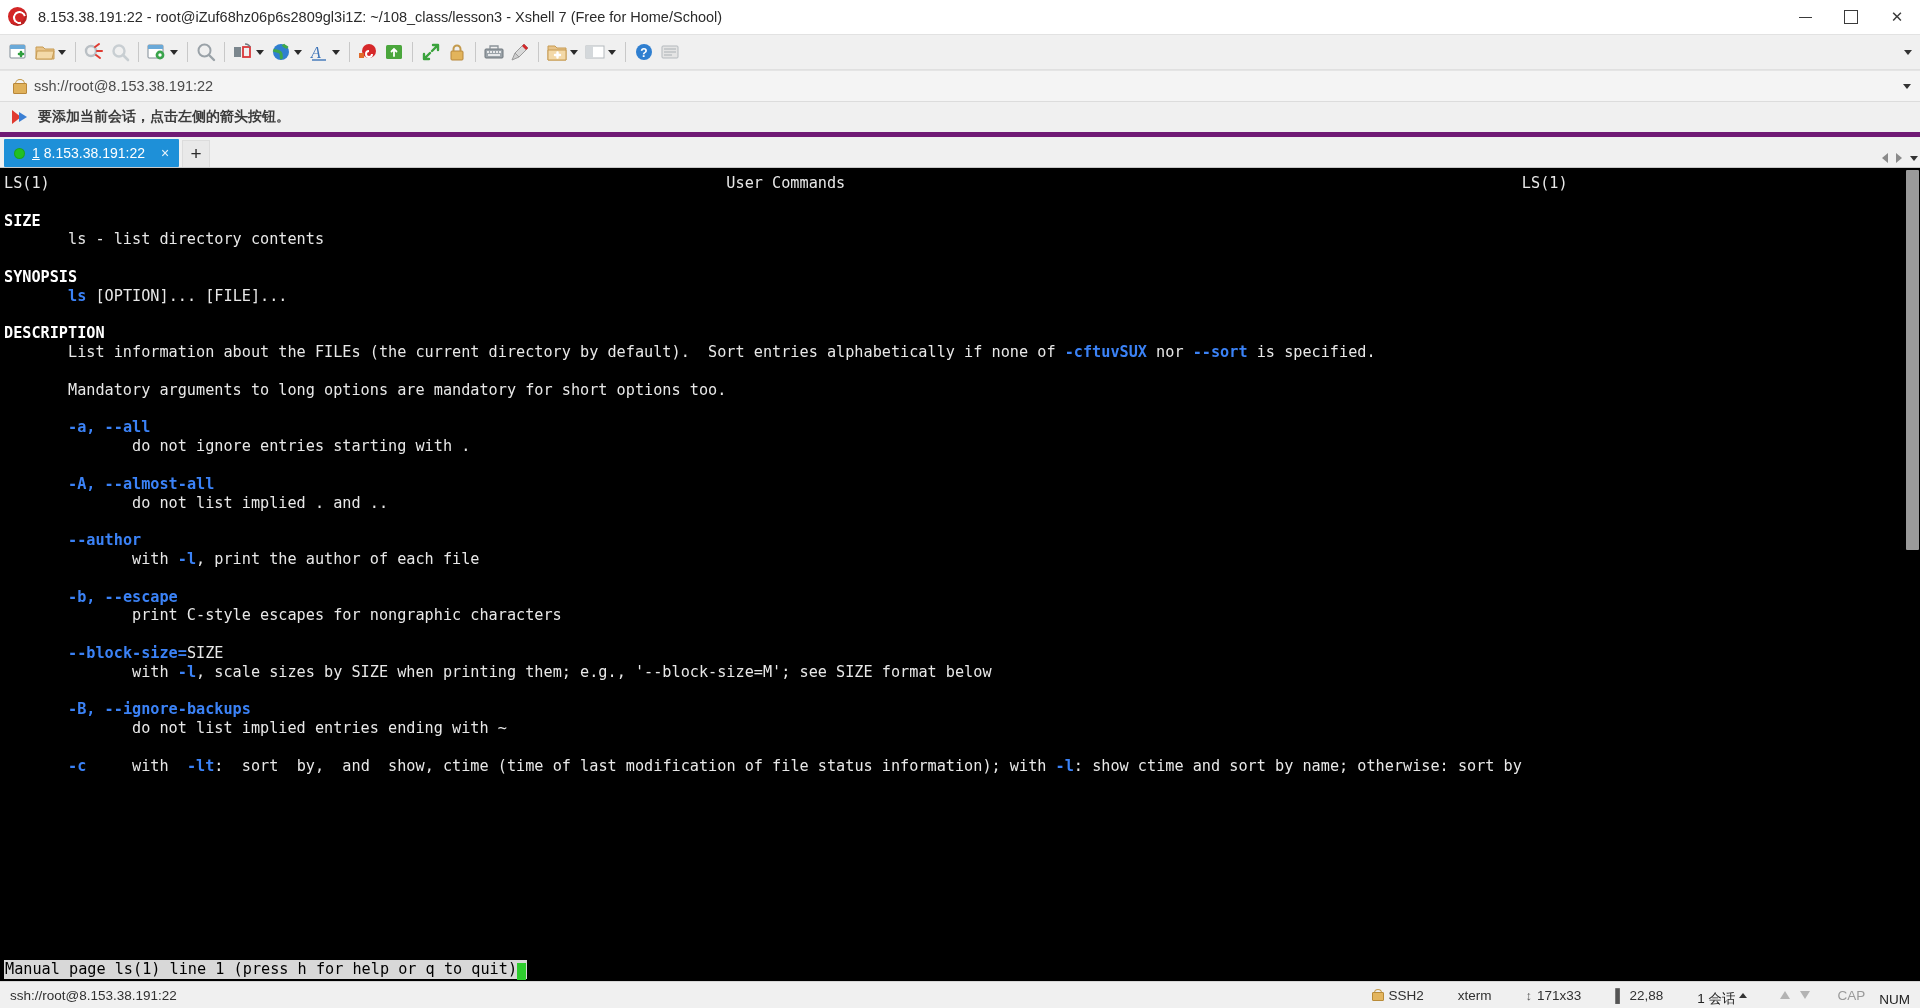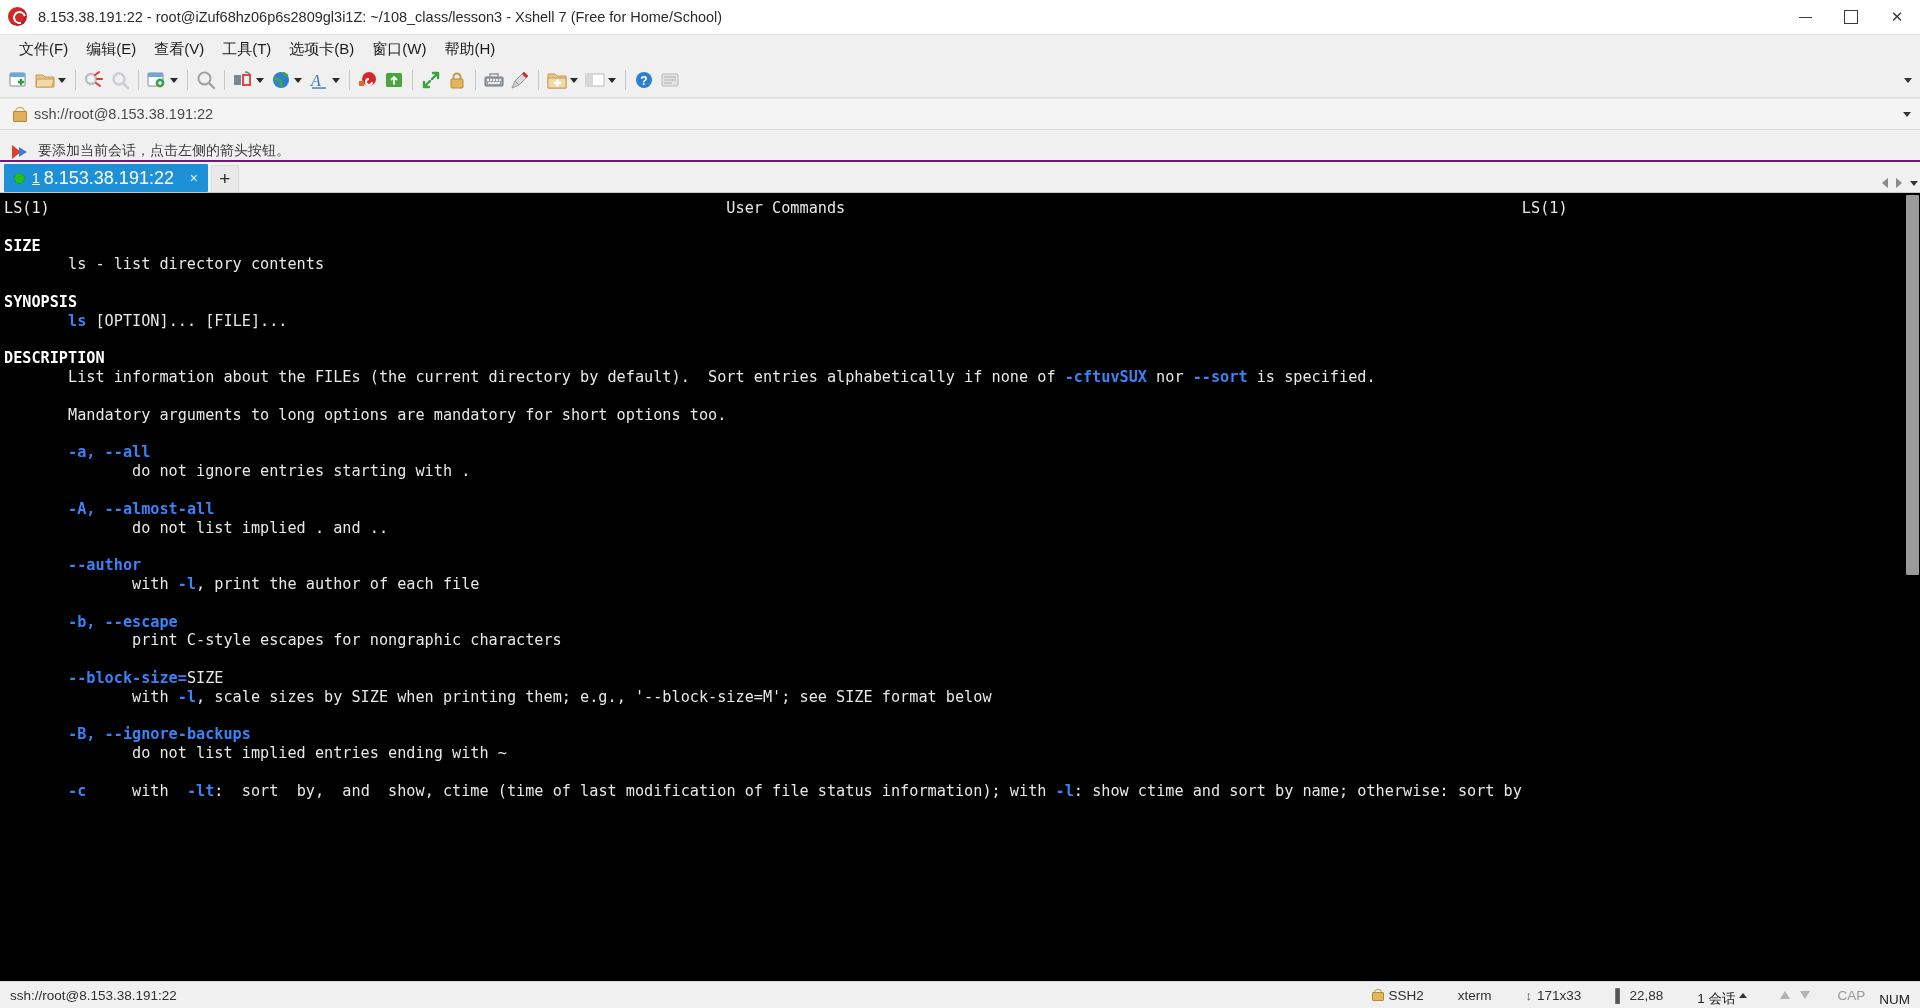--- a/index.html
+++ b/index.html
@@ -133,22 +133,23 @@
   }
   .addr-caret {
     width: 26px; height: 30px;
     display: flex; align-items: center; justify-content: center;
   }
 
   
   .noticebar {
     height: 30px; min-height: 30px;
     background: #f0f0f0;
-    display: flex; align-items: flex-end;
-    border-bottom: 2px solid #701a75;
+    display: flex; align-items: center;
+    border-bottom: 5px solid #701a75;
+    font-weight: bold;
   }
   .notice-ic {
     width: 20px; height: 16px; margin: 0 6px 0 12px;
     position: relative; flex: 0 0 auto;
   }
   .flag-red {
     position: absolute; left: 0; top: 1px;
     width: 0; height: 0;
     border-top: 7px solid transparent;
     border-bottom: 7px solid transparent;
@@ -181,21 +182,21 @@
   }
   .tab-dot {
     width: 11px; height: 11px; border-radius: 50%;
     background: #22c024; margin-right: 7px; flex: 0 0 auto;
     box-shadow: inset 0 0 0 1px rgba(0,0,0,.15);
   }
   .tab-num {
     font-size: 14px; color: #fff; text-decoration: underline;
     margin-right: 4px;
   }
-  .tab-label { font-size: 18px; color: #ffffff; white-space: nowrap; }
+  .tab-label { font-size: 14px; color: #ffffff; white-space: nowrap; }
   .tab-close {
     margin-left: 12px; color: #eaf4fb; font-size: 14px;
     width: 16px; text-align: center; flex: 0 0 auto;
   }
   .tab-add {
     width: 26px; height: 26px; margin-left: 3px;
     display: flex; align-items: center; justify-content: center;
     font-size: 19px; color: #2c2c2c; background: #e9e9e9;
     border: 1px solid #dcdcdc; border-bottom: none;
   }
@@ -323,29 +324,20 @@
         </div>
       <div class="win-btn">
           <span class="gl-max"></span>
         </div>
       <div class="win-btn close">
           <span class="gl-close">✕</span>
         </div>
     </div>
   </div>
 
-  <div class="menubar">
-    <div class="menu-item">文件(F)</div>
-    <div class="menu-item">编辑(E)</div>
-    <div class="menu-item">查看(V)</div>
-    <div class="menu-item">工具(T)</div>
-    <div class="menu-item">选项卡(B)</div>
-    <div class="menu-item">窗口(W)</div>
-    <div class="menu-item">帮助(H)</div>
-  </div>
 
   <div class="toolbar">
 
     <div class="tool">
       <svg class="ticon" viewBox="0 0 22 22">
         <rect x="2" y="4" width="15" height="13" rx="1" fill="#fff" stroke="#7e8a94" stroke-width="1"></rect>
         <rect x="2" y="4" width="15" height="4" fill="#6aa9d8"></rect>
         <path d="M11 13h4M13 11v4" stroke="#2e9e3e" stroke-width="2.6" stroke-linecap="round"></path>
       </svg>
     </div>
@@ -578,20 +570,21 @@
               with <span class="b">-l</span>, scale sizes by SIZE when printing them; e.g., '--block-size=M'; see SIZE format below
 
        <span class="b">-B, --ignore-backups</span>
               do not list implied entries ending with ~
 
        <span class="b">-c</span>     with  <span class="b">-lt</span>:  sort  by,  and  show, ctime (time of last modification of file status information); with <span class="b">-l</span>: show ctime and sort by name; otherwise: sort by
 </div>
     <div class="term-scroll">
       <div class="thumb" style="top:2px;height:380px;"></div>
     </div>
+    <div class="statusline"><span id="less-text">Manual page ls(1) line 1 (press h for help or q to quit)</span><span class="cursor-blk"></span></div>
   </div>
 
   <div class="statusbar">
     <div class="sb-left">ssh://root@8.153.38.191:22</div>
     <div class="sb-right">
       <div class="sb-cell">
         <span class="sb-lock">
             <span class="ls"></span>
             <span class="lb"></span>
           </span>

